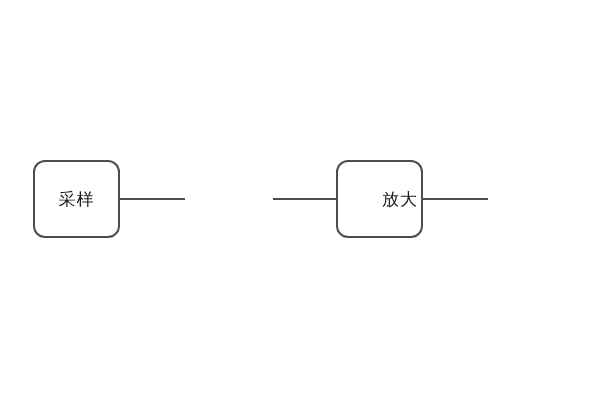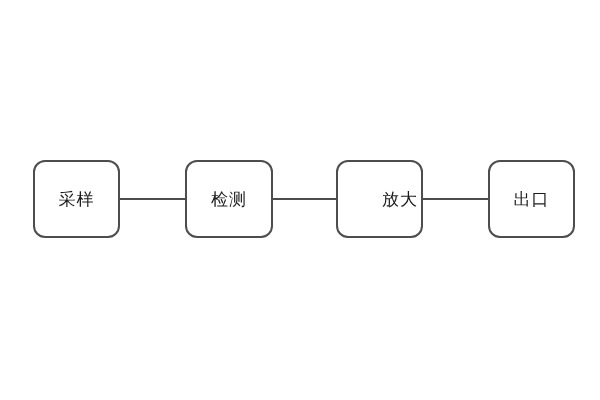--- a/index.html
+++ b/index.html
@@ -54,29 +54,23 @@
 <body>
 
 <div class="canvas">
 
   <div class="flow-node node-1">
     <span class="label">采样</span>
   </div>
 
   <div class="edge edge-1"></div>
 
-  <div class="flow-node node-2">
-    <span class="label">检测</span>
-  </div>
 
   <div class="edge edge-2"></div>
 
   <div class="flow-node node-3">
     <span class="label">放大</span>
   </div>
 
   <div class="edge edge-3"></div>
 
-  <div class="flow-node node-4">
-    <span class="label">出口</span>
-  </div>
 
 </div>
 
 </body></html>

